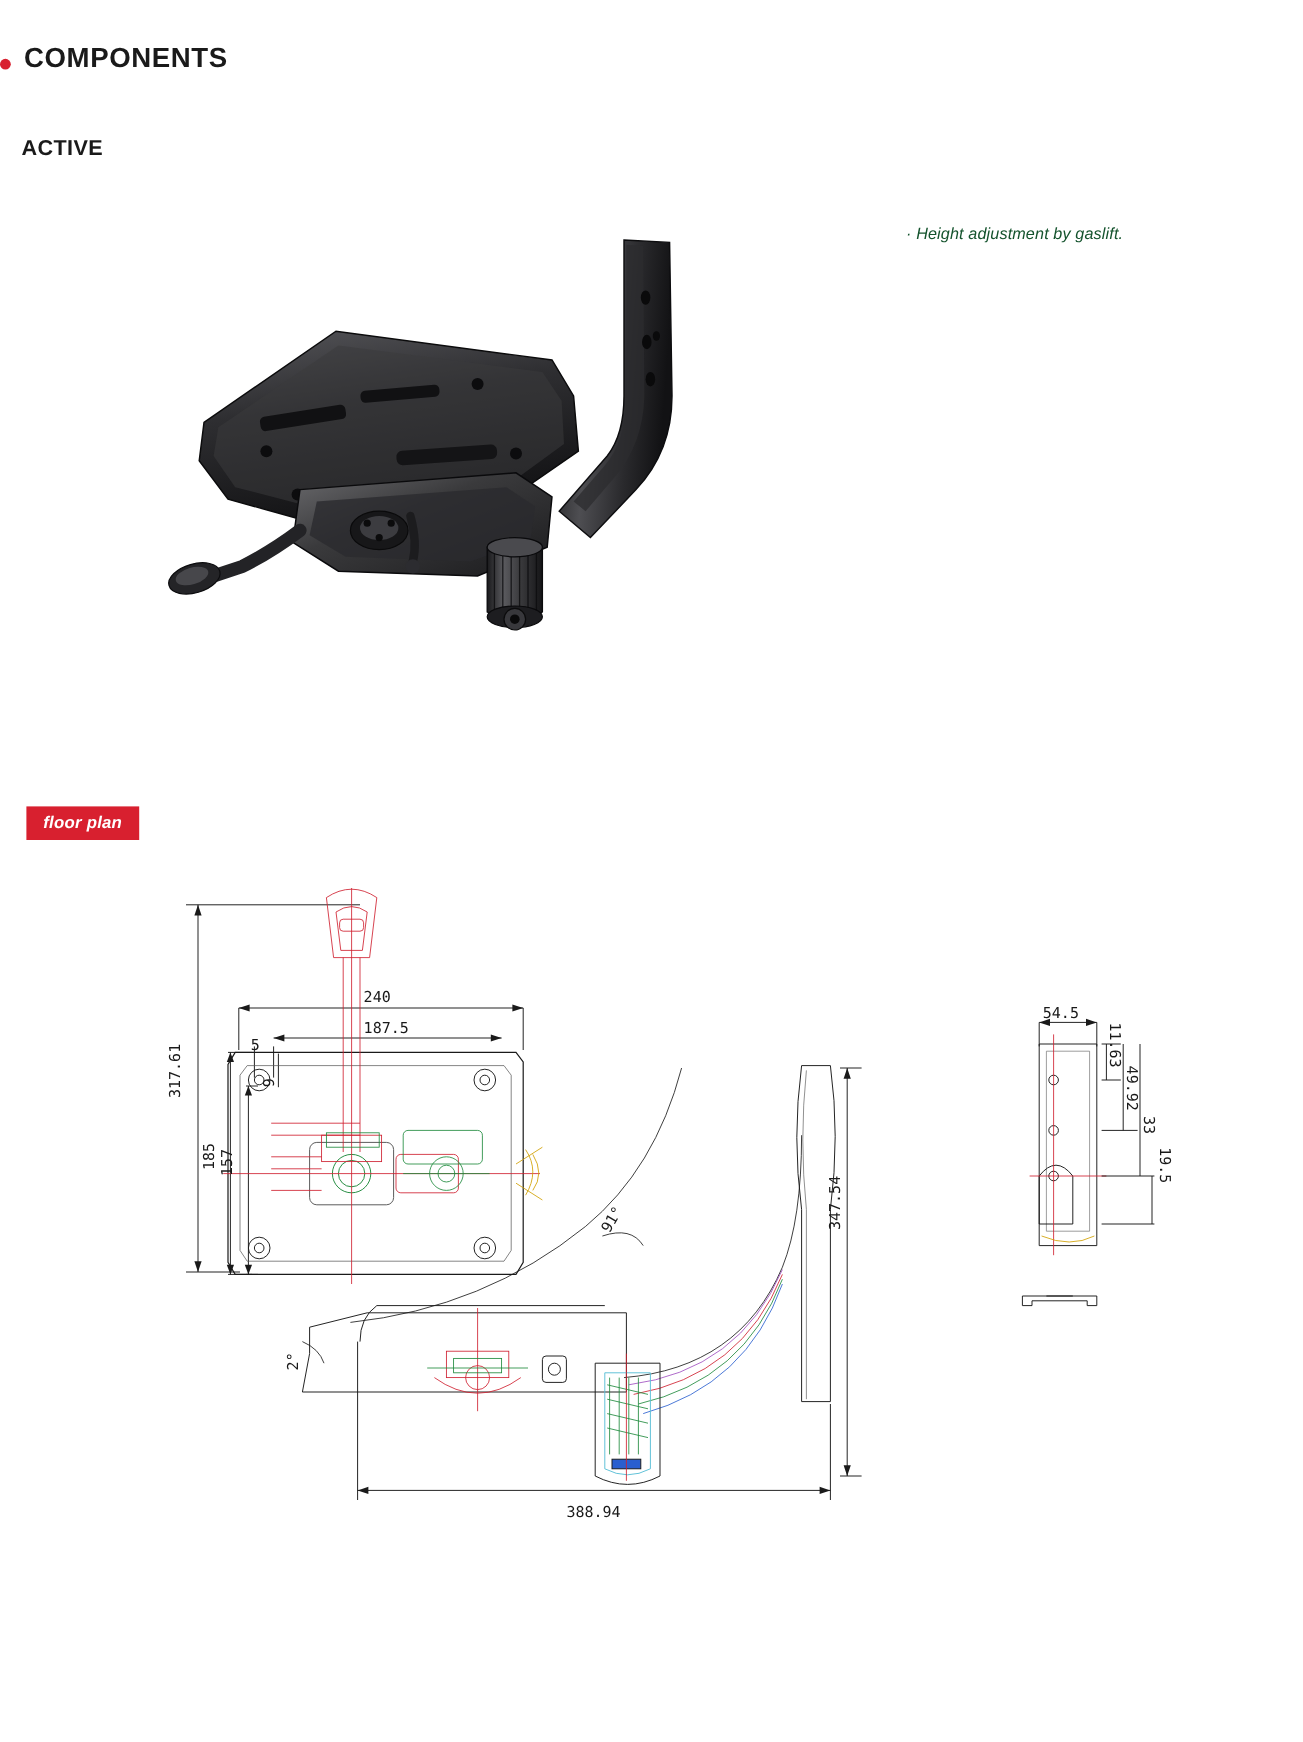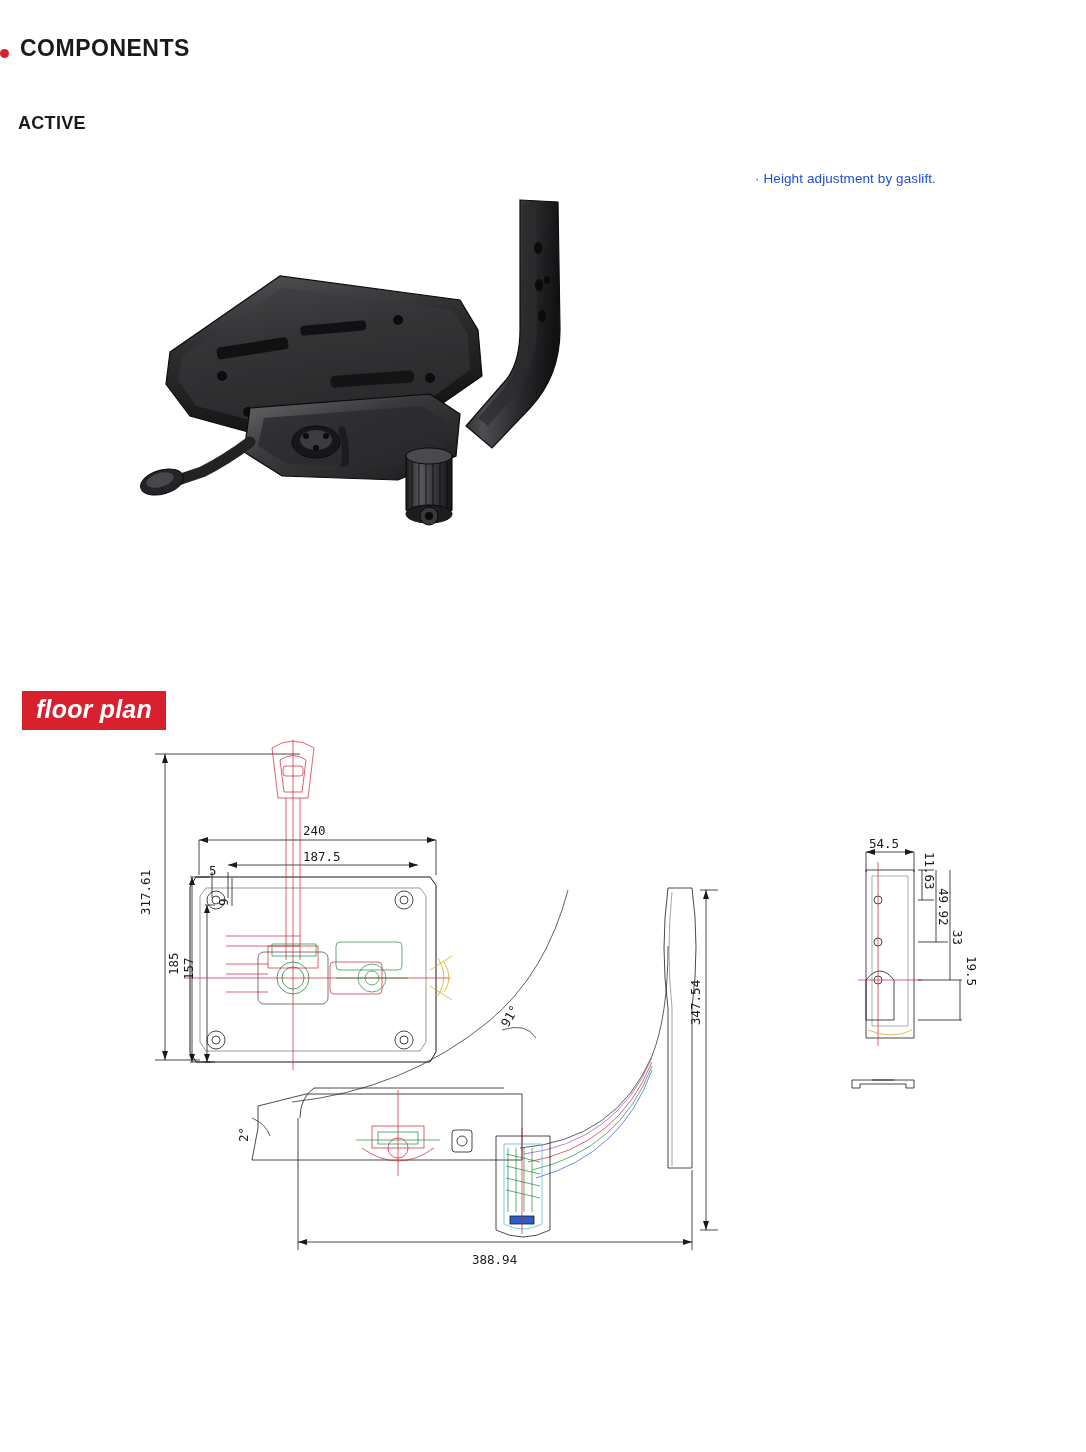--- a/index.html
+++ b/index.html
@@ -49,50 +49,50 @@
     font-size: 18px;
     font-weight: bold;
     letter-spacing: 0.3px;
     color: #1a1a1a;
   }
 
   
   .note-text {
     position: absolute;
     left: 755px;
-    top: 171px;
+    top: 187px;
     font-size: 13.5px;
-    color: #1d4ed8;
+    color: #14532d;
     letter-spacing: 0.1px;
+    font-style: italic;
   }
 
   
   .product-photo {
     position: absolute;
     left: 130px;
     top: 180px;
     width: 480px;
     height: 380px;
   }
   .product-photo svg { display: block; }
 
   
   .floorplan-tag {
     position: absolute;
     left: 22px;
     top: 672px;
     background: #d8202f;
     color: #ffffff;
-    font-size: 25px;
+    font-size: 14px;
     font-weight: bold;
     font-style: italic;
     padding: 6px 14px 8px 14px;
     letter-spacing: 0.2px;
     line-height: 1;
-    margin-top: 19px;
   }
 
   
   .drawing-area {
     position: absolute;
     left: 0px;
     top: 730px;
     width: 1036px;
     height: 580px;
   }

